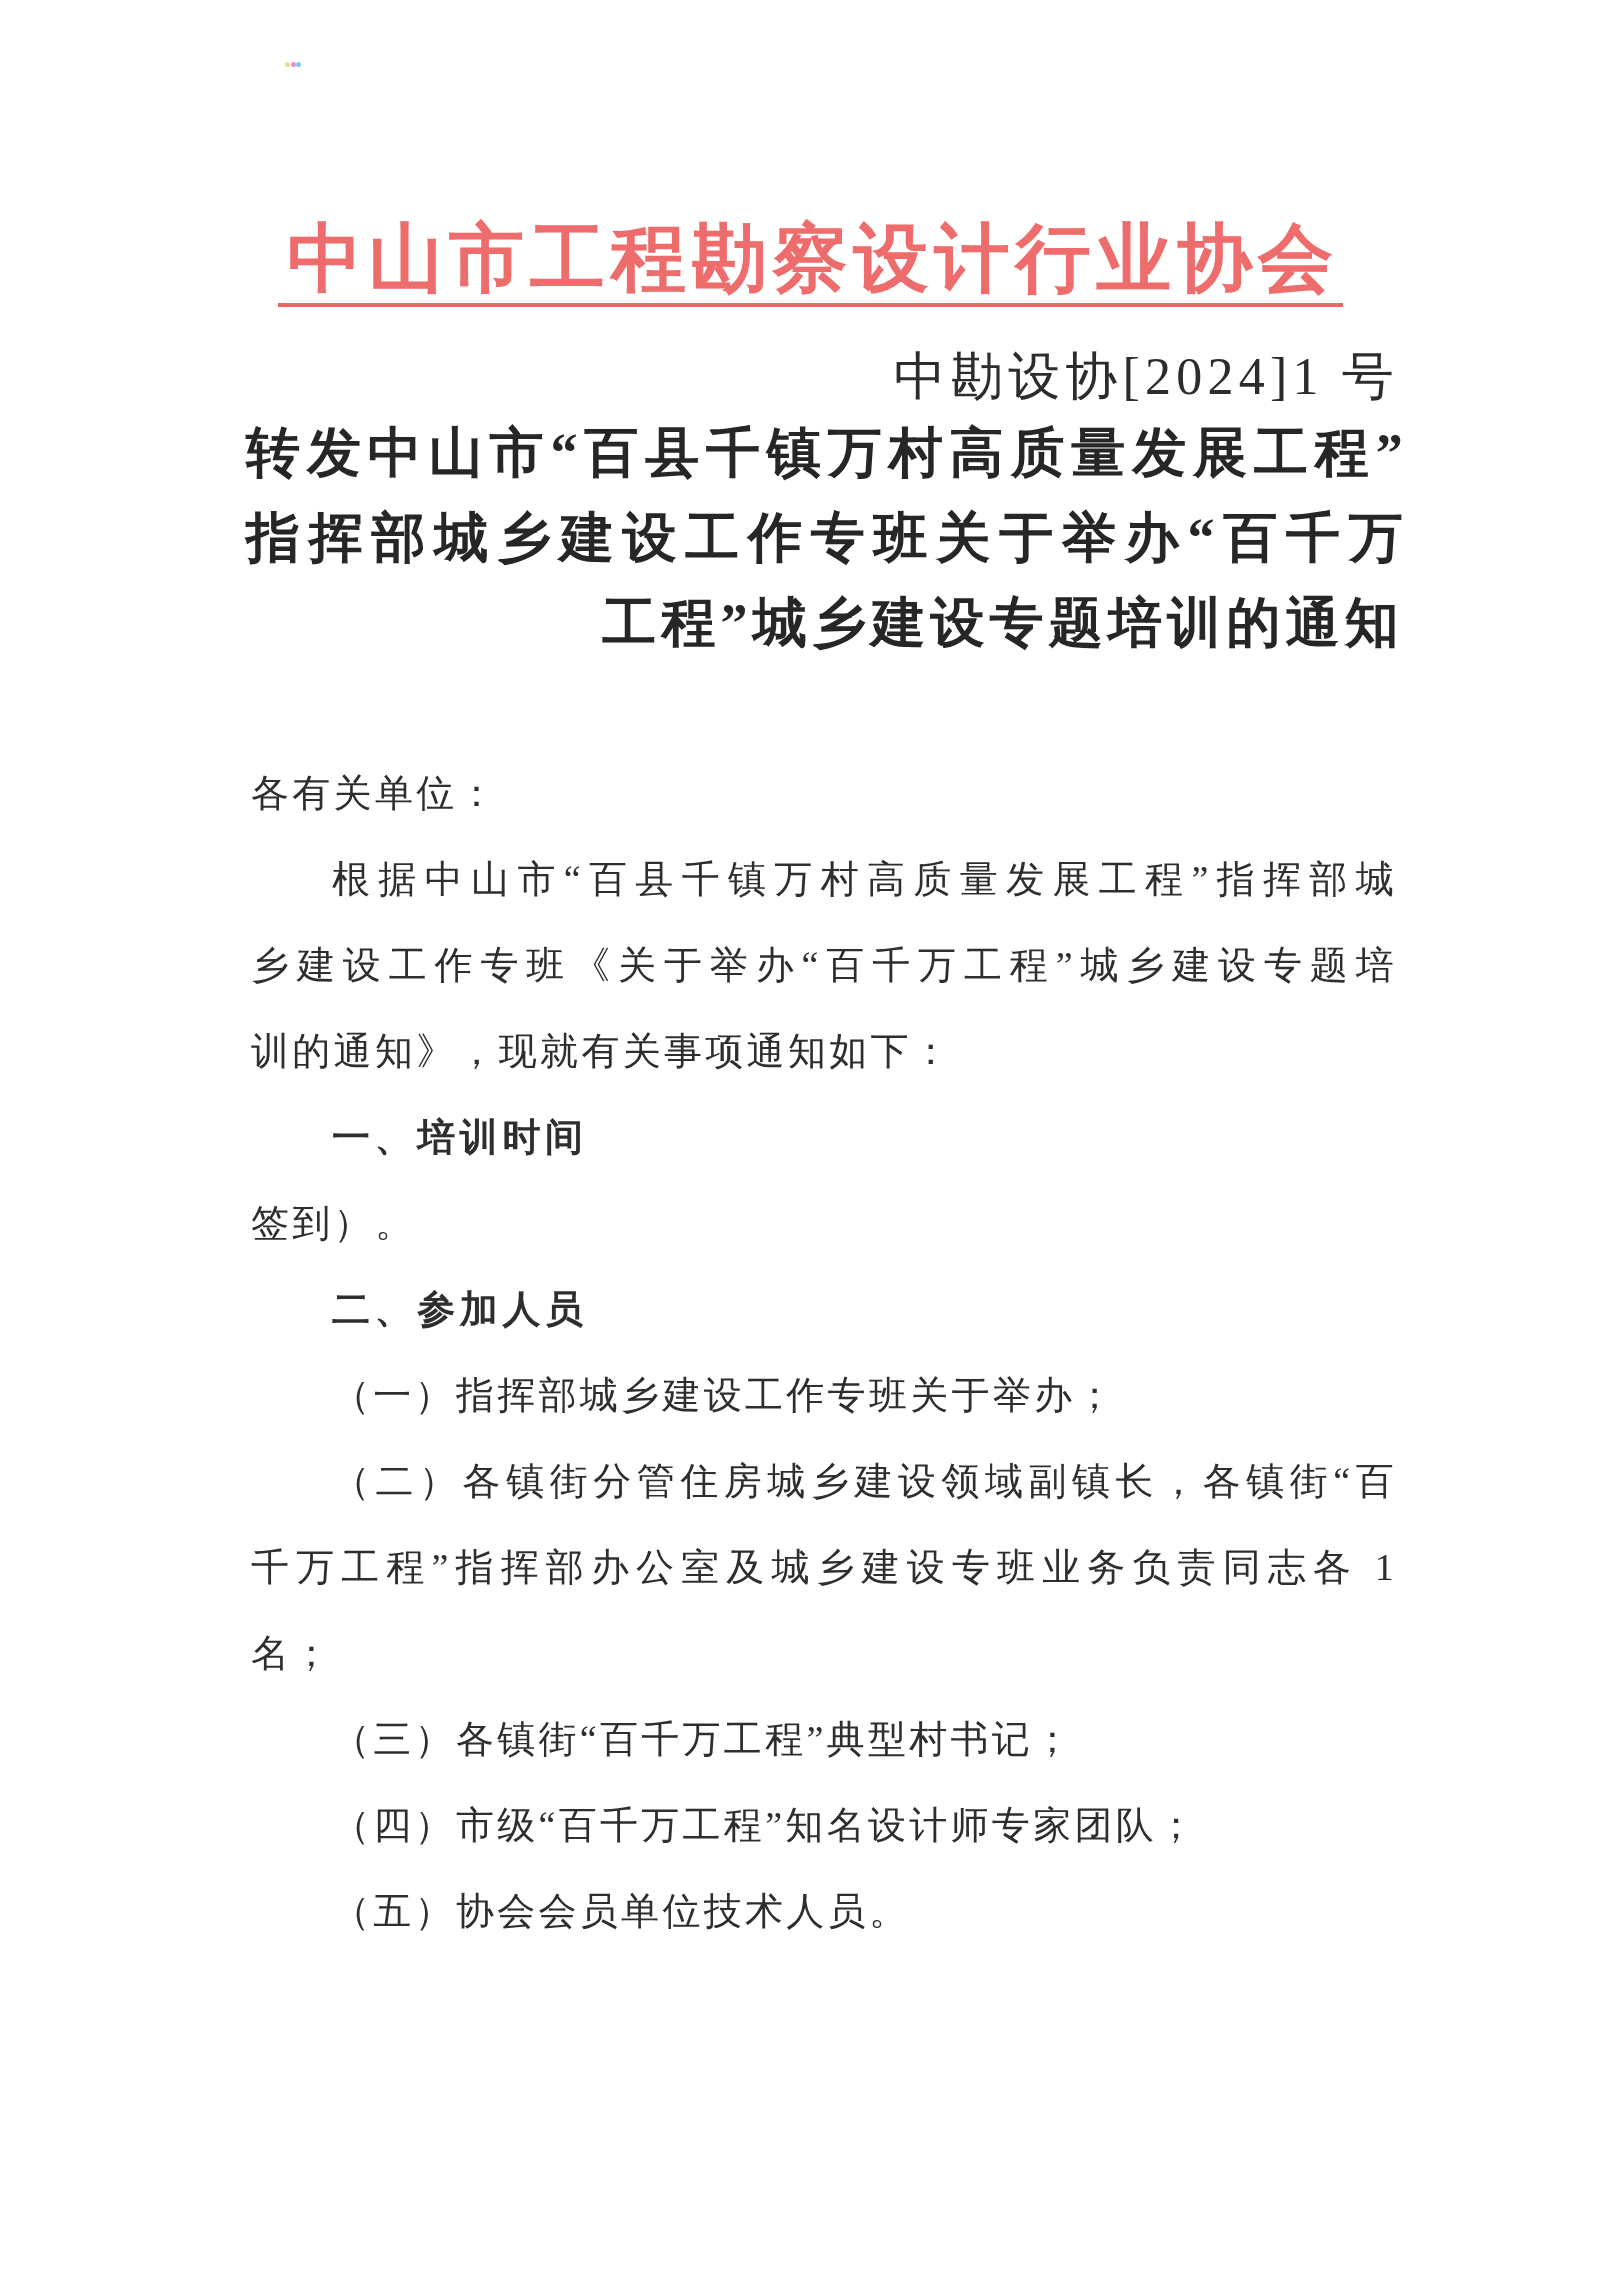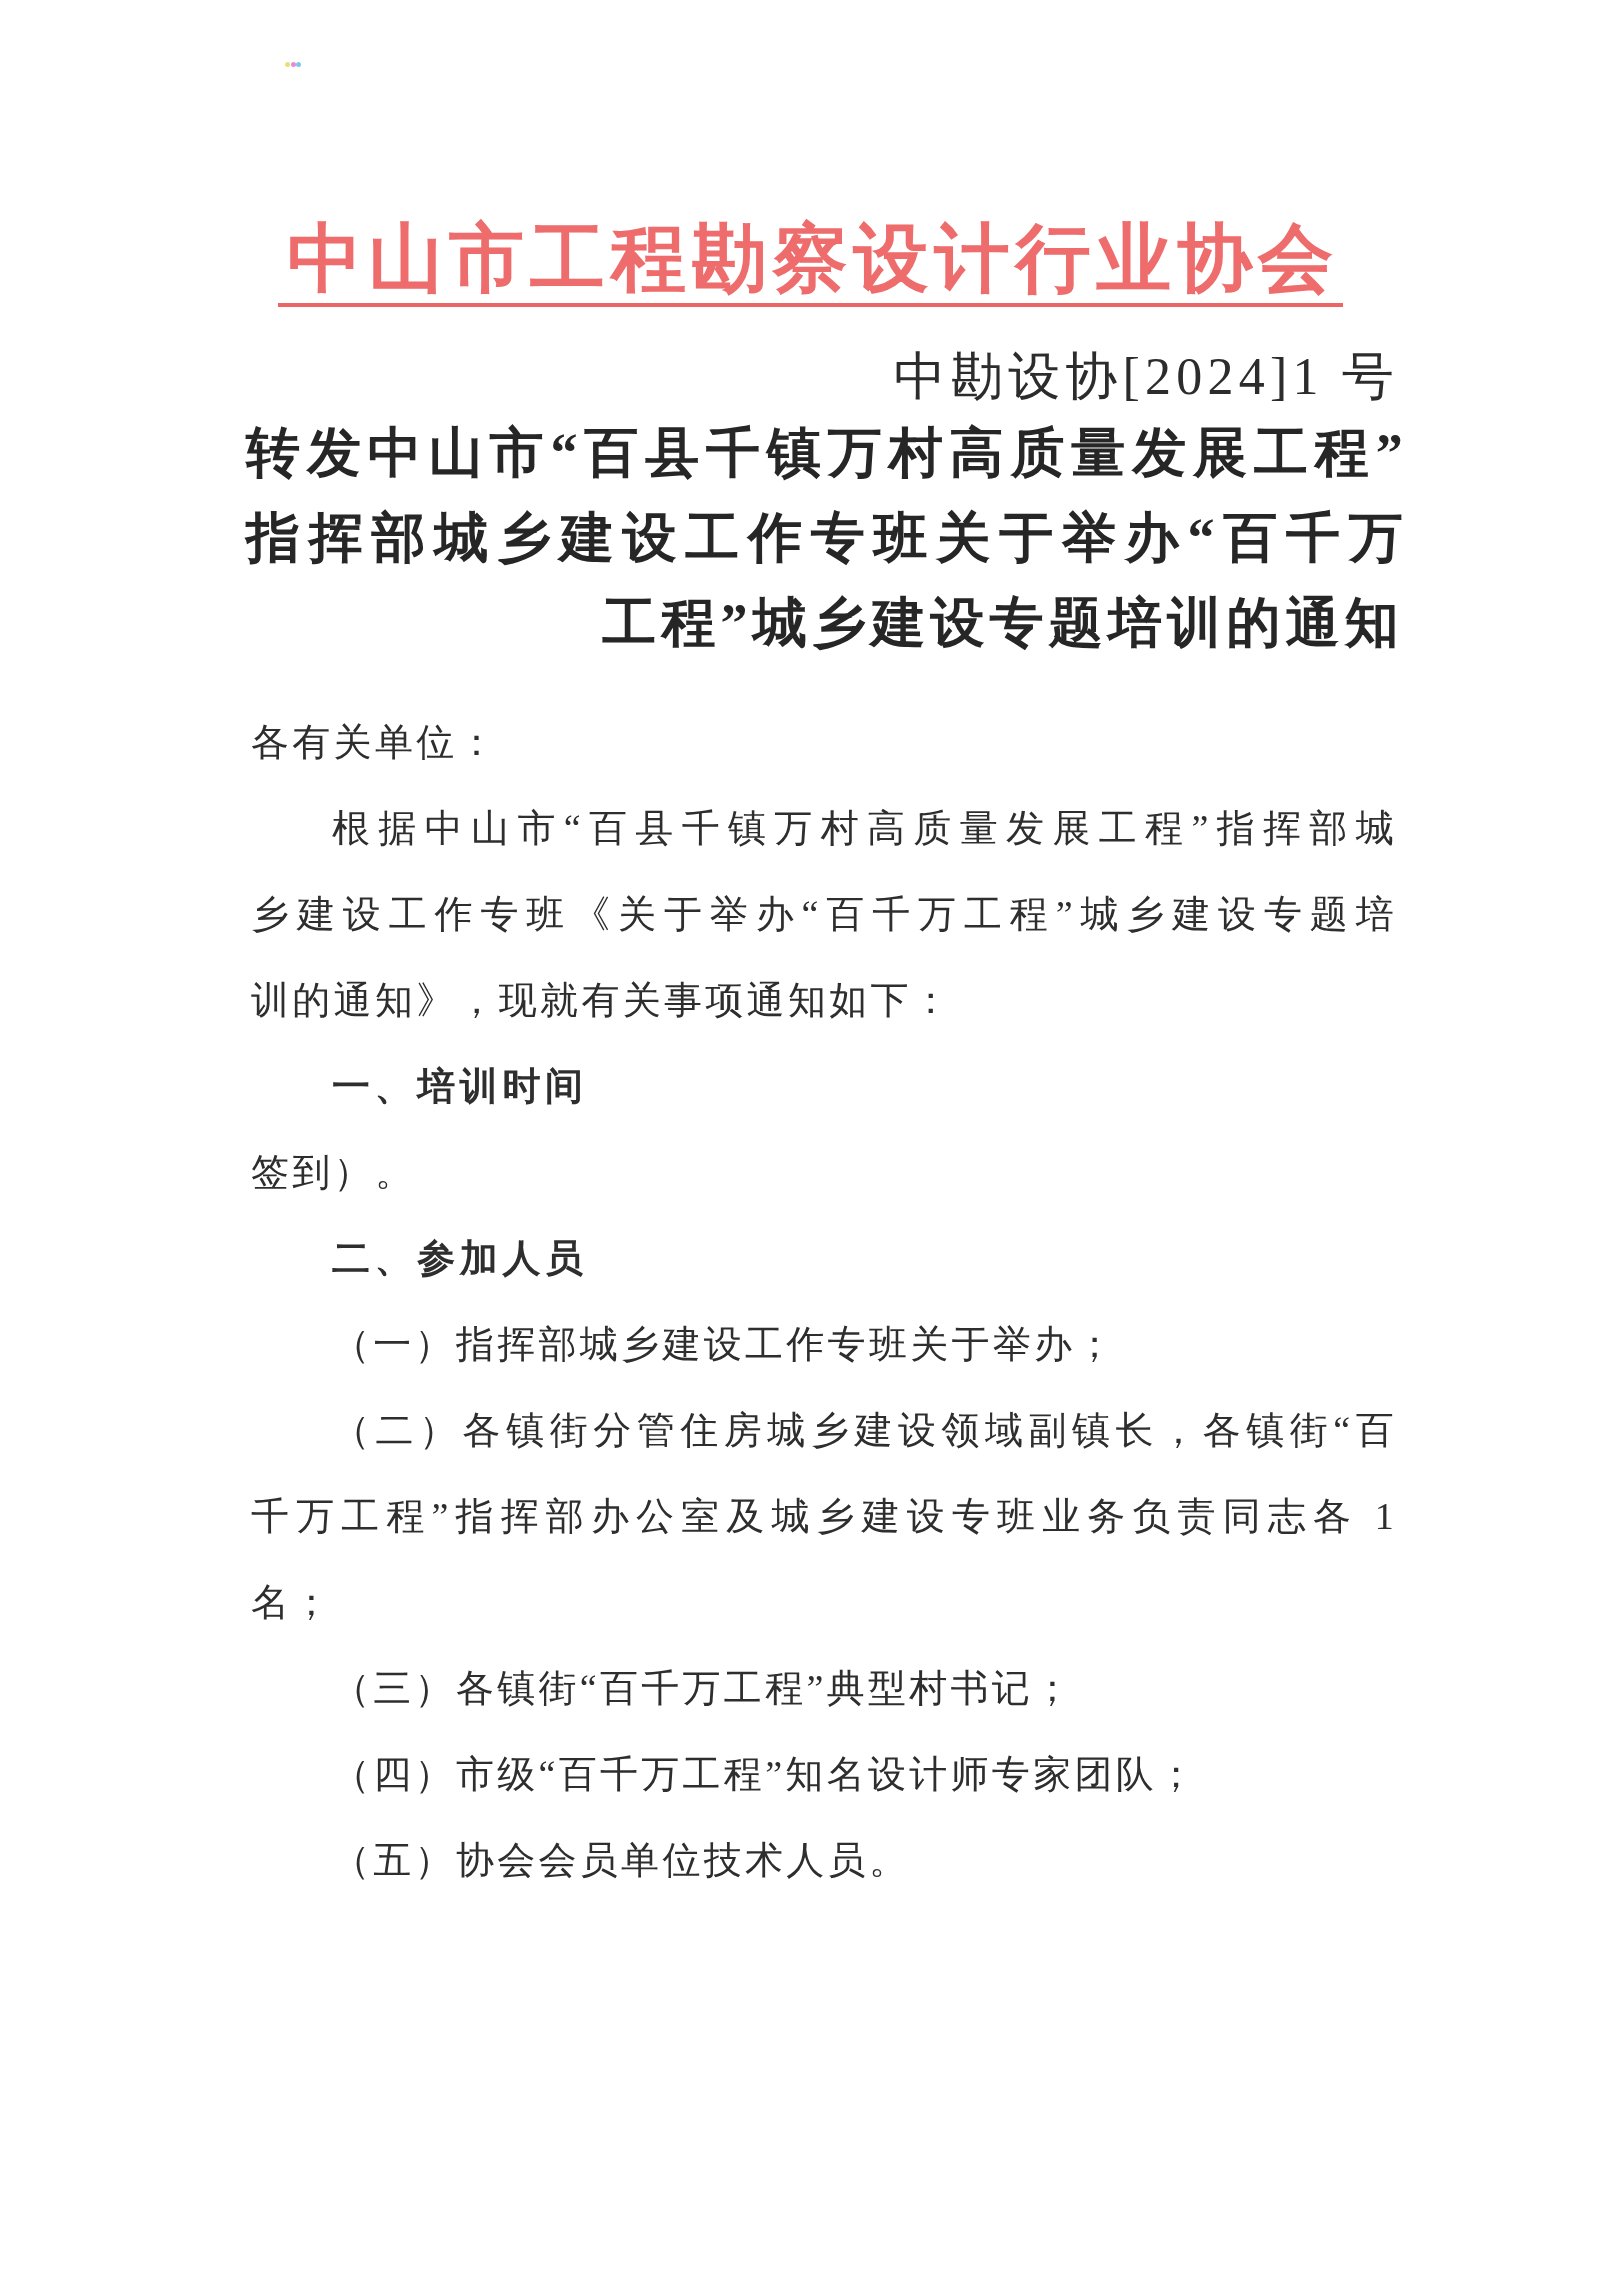--- a/index.html
+++ b/index.html
@@ -65,21 +65,21 @@
     color: #262626;
     line-height: 85px;
     letter-spacing: 1.3px;
   }
   .title-line.justify-line { text-align: justify; text-align-last: justify; }
   .title-line.center-line  { text-align: right; letter-spacing: 5.2px; }
 
   
   .body-block {
     position: absolute;
-    top: 699px;
+    top: 750px;
     left: 251px;
     width: 1146px;
     font-size: 38px;
     line-height: 86px;
     letter-spacing: 3.3px;
     color: #2e2e2e;
   }
   .body-line          { text-align: left; }
   .body-line.indent   { text-indent: 81px; }
   .body-line.justify  { text-align: justify; text-align-last: justify; }

